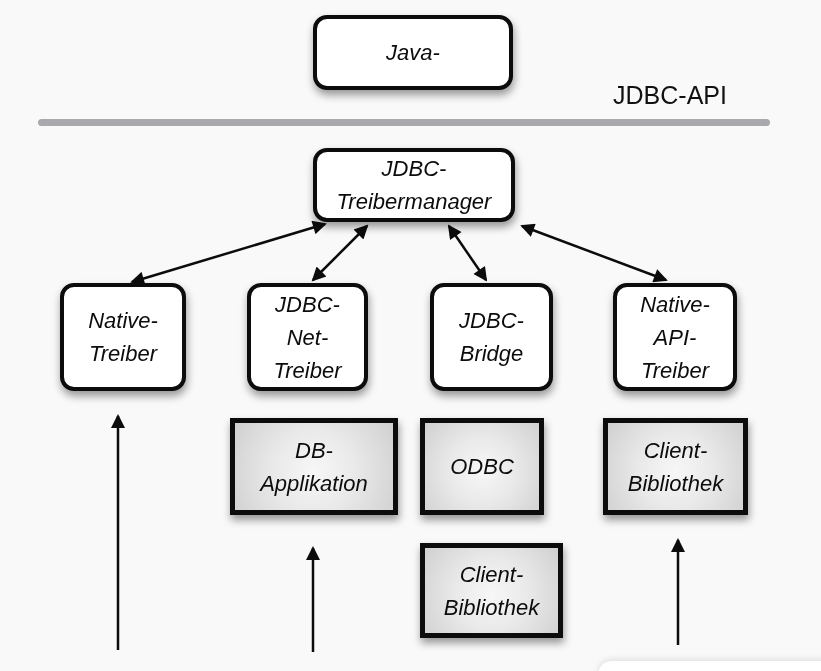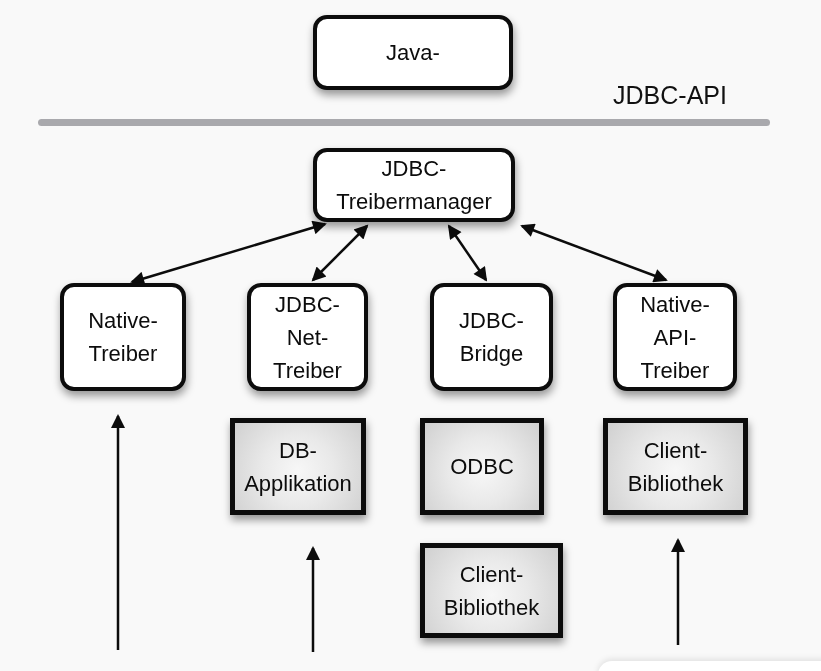--- a/index.html
+++ b/index.html
@@ -14,20 +14,21 @@
 
   .arrows { position:absolute; left:0; top:0; width:821px; height:671px; }
 
   .node {
     position:absolute;
     display:flex; flex-direction:column;
     align-items:center; justify-content:center;
     text-align:center;
     font-size:22px; line-height:33px;
     box-sizing:border-box;
+    font-style:italic;
   }
   .node span { display:block; white-space:nowrap; }
 
   .white-node {
     background:#ffffff;
     border:4px solid #0c0c0c;
     border-radius:14px;
     box-shadow:1px 5px 8px rgba(0,0,0,0.40);
   }
   .gray-node {
@@ -39,21 +40,21 @@
 
   
   .n-java   { left:313px; top:15px;  width:200px; height:75px;  }
   .n-mgr    { left:313px; top:148px; width:202px; height:74px;  }
   .n-natpro { left:60px;  top:283px; width:126px; height:108px; }
   .n-net    { left:247px; top:283px; width:121px; height:108px; }
   .n-bridge { left:430px; top:283px; width:123px; height:108px; }
   .n-natapi { left:613px; top:283px; width:124px; height:108px; }
 
   
-  .n-mw     { left:230px; top:418px; width:136px; height:97px; }
+  .n-mw     { left:230px; top:418px; width:168px; height:97px; }
   .n-odbc   { left:420px; top:418px; width:124px; height:97px; }
   .n-clibr  { left:603px; top:418px; width:145px; height:97px; }
   .n-clibu  { left:420px; top:543px; width:143px; height:95px; }
 
   .separator {
     position:absolute;
     left:38px; top:119px;
     width:732px; height:7px;
     border-radius:4px;
     background:#a9a9ad;

